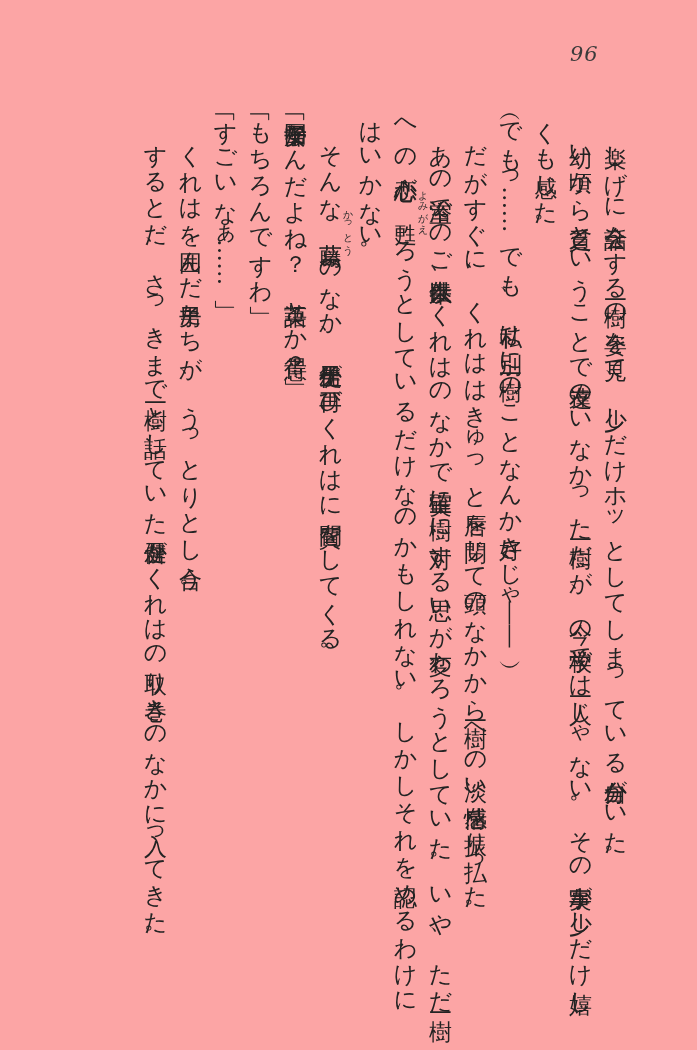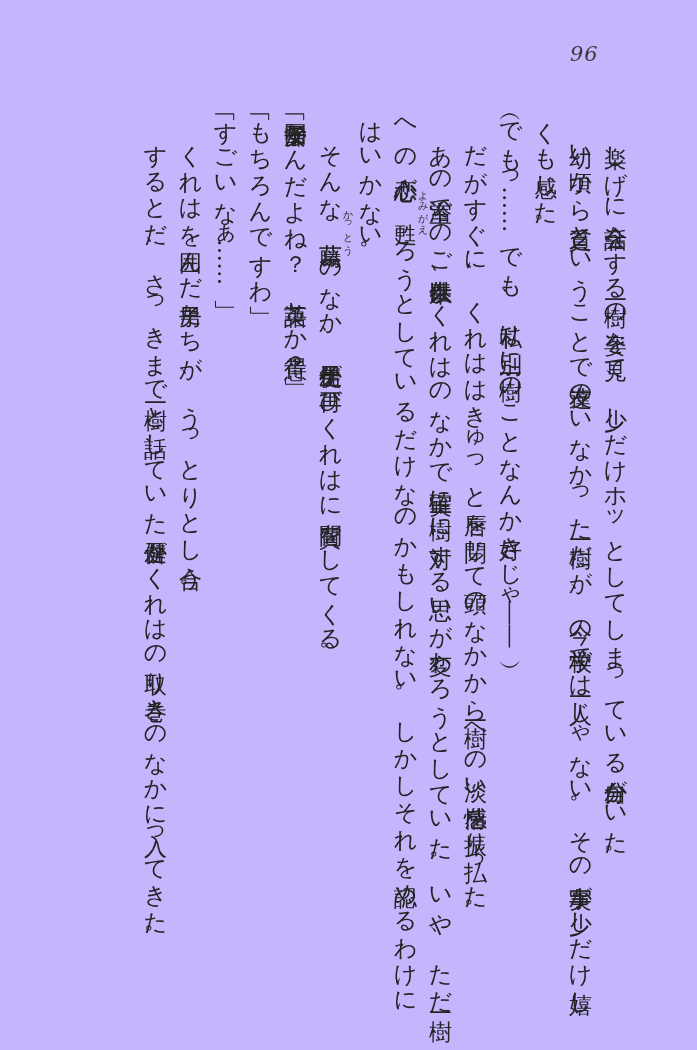--- a/index.html
+++ b/index.html
@@ -5,21 +5,21 @@
   html, body {
     margin: 0;
     padding: 0;
     background: #e8e8e6;
   }
   .page {
     position: relative;
     width: 697px;
     height: 1050px;
     margin: 0 auto;
-    background: #c4b5fd;
+    background: #fca5a5;
     overflow: hidden;
     font-family: "DejaVu Serif", "Liberation Serif", serif;
   }
   .page-number {
     position: absolute;
     top: 42px;
     left: 570px;
     font-size: 21px;
     font-style: italic;
     color: #3a3a3a;

